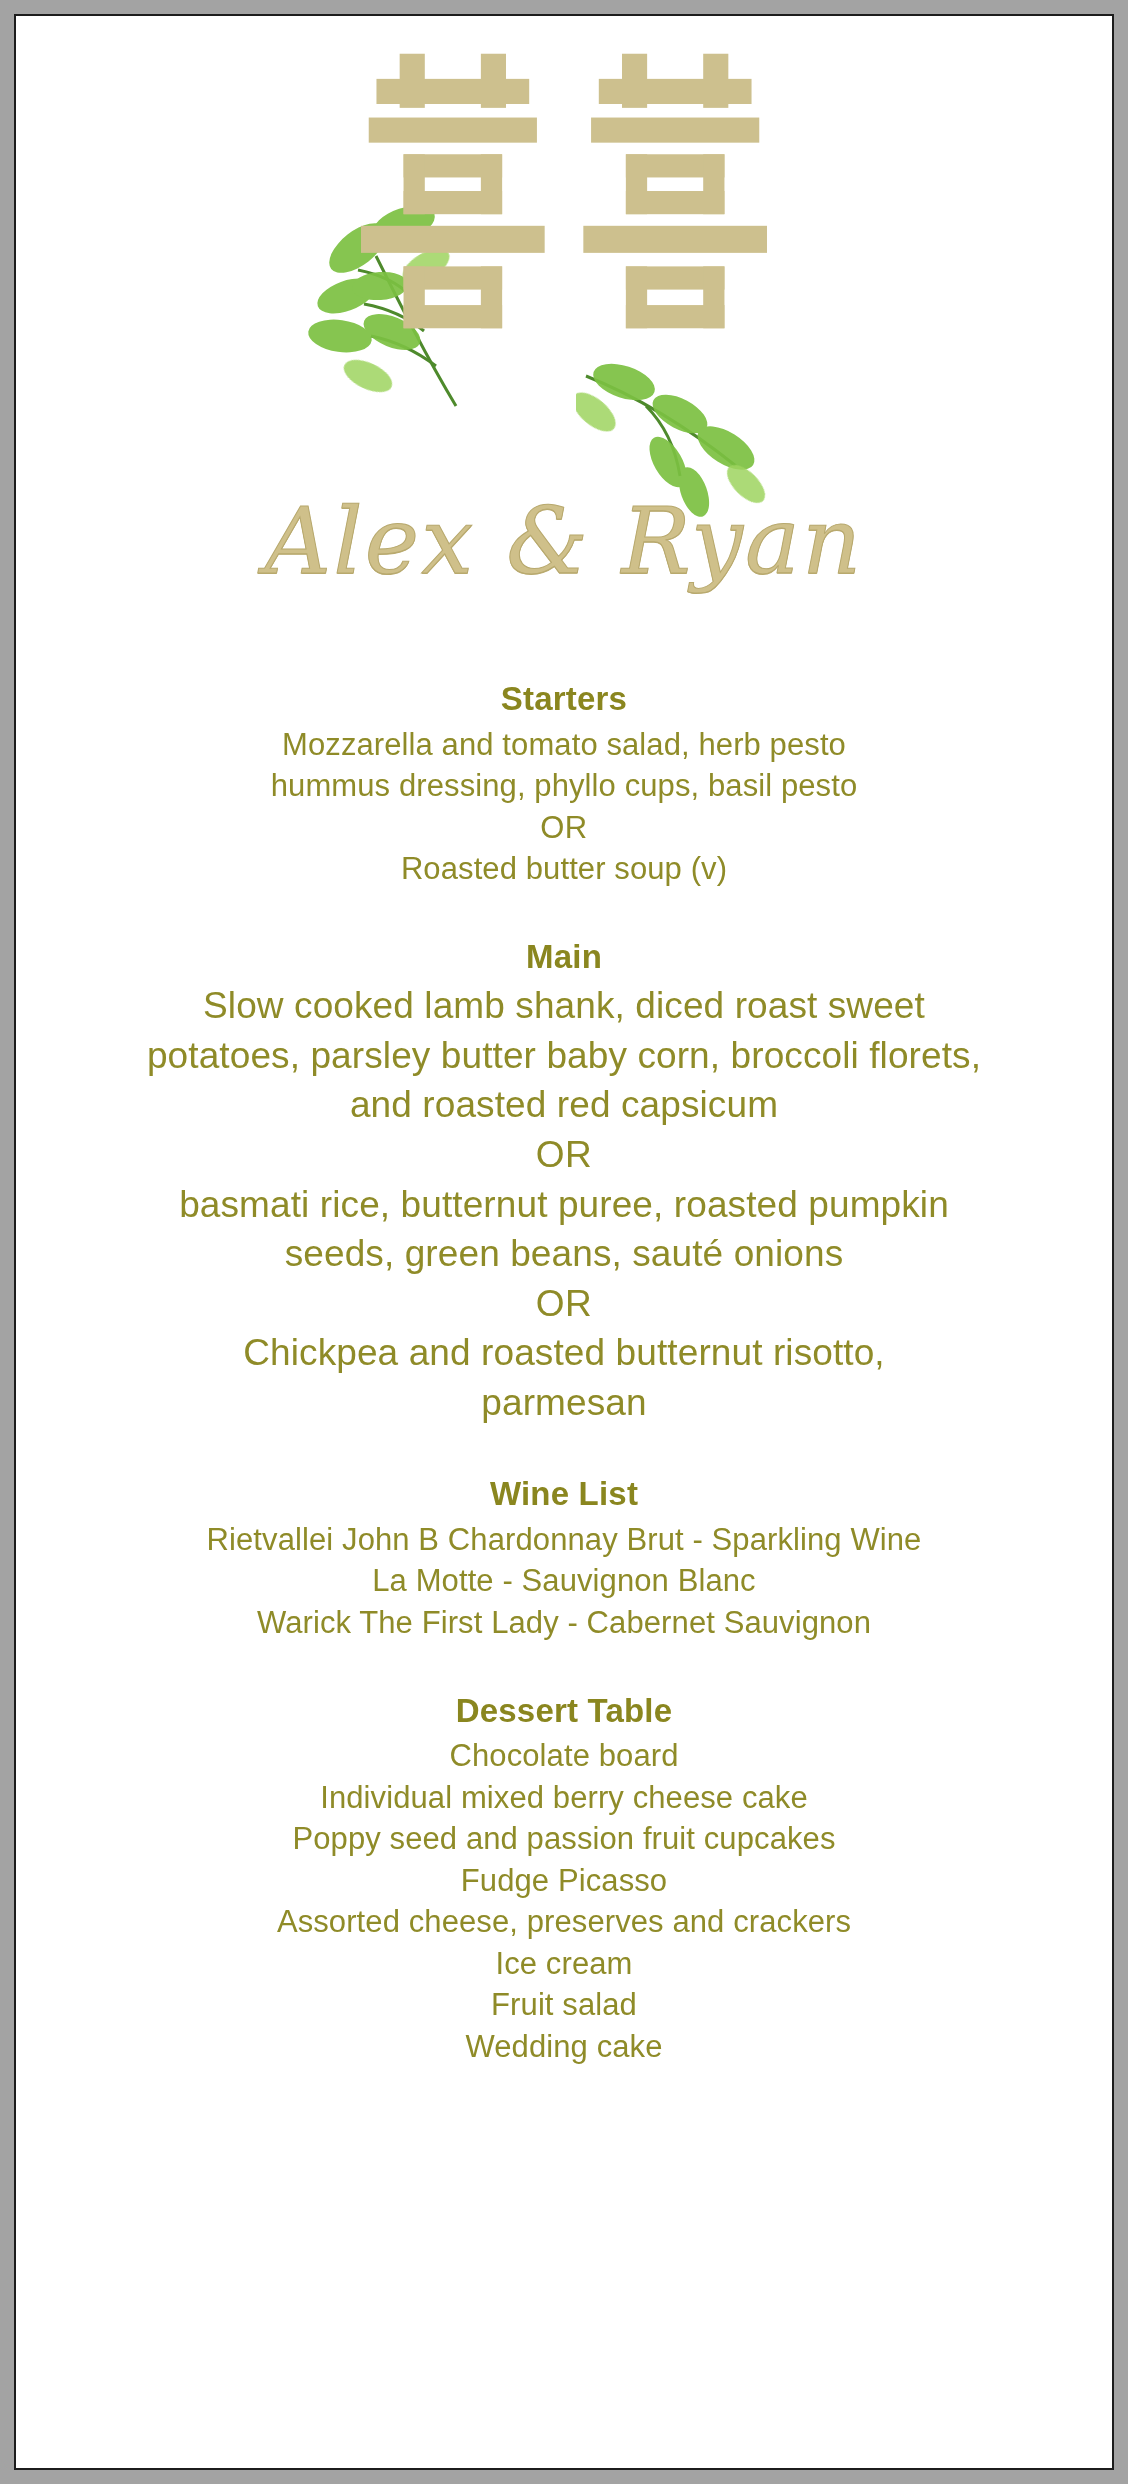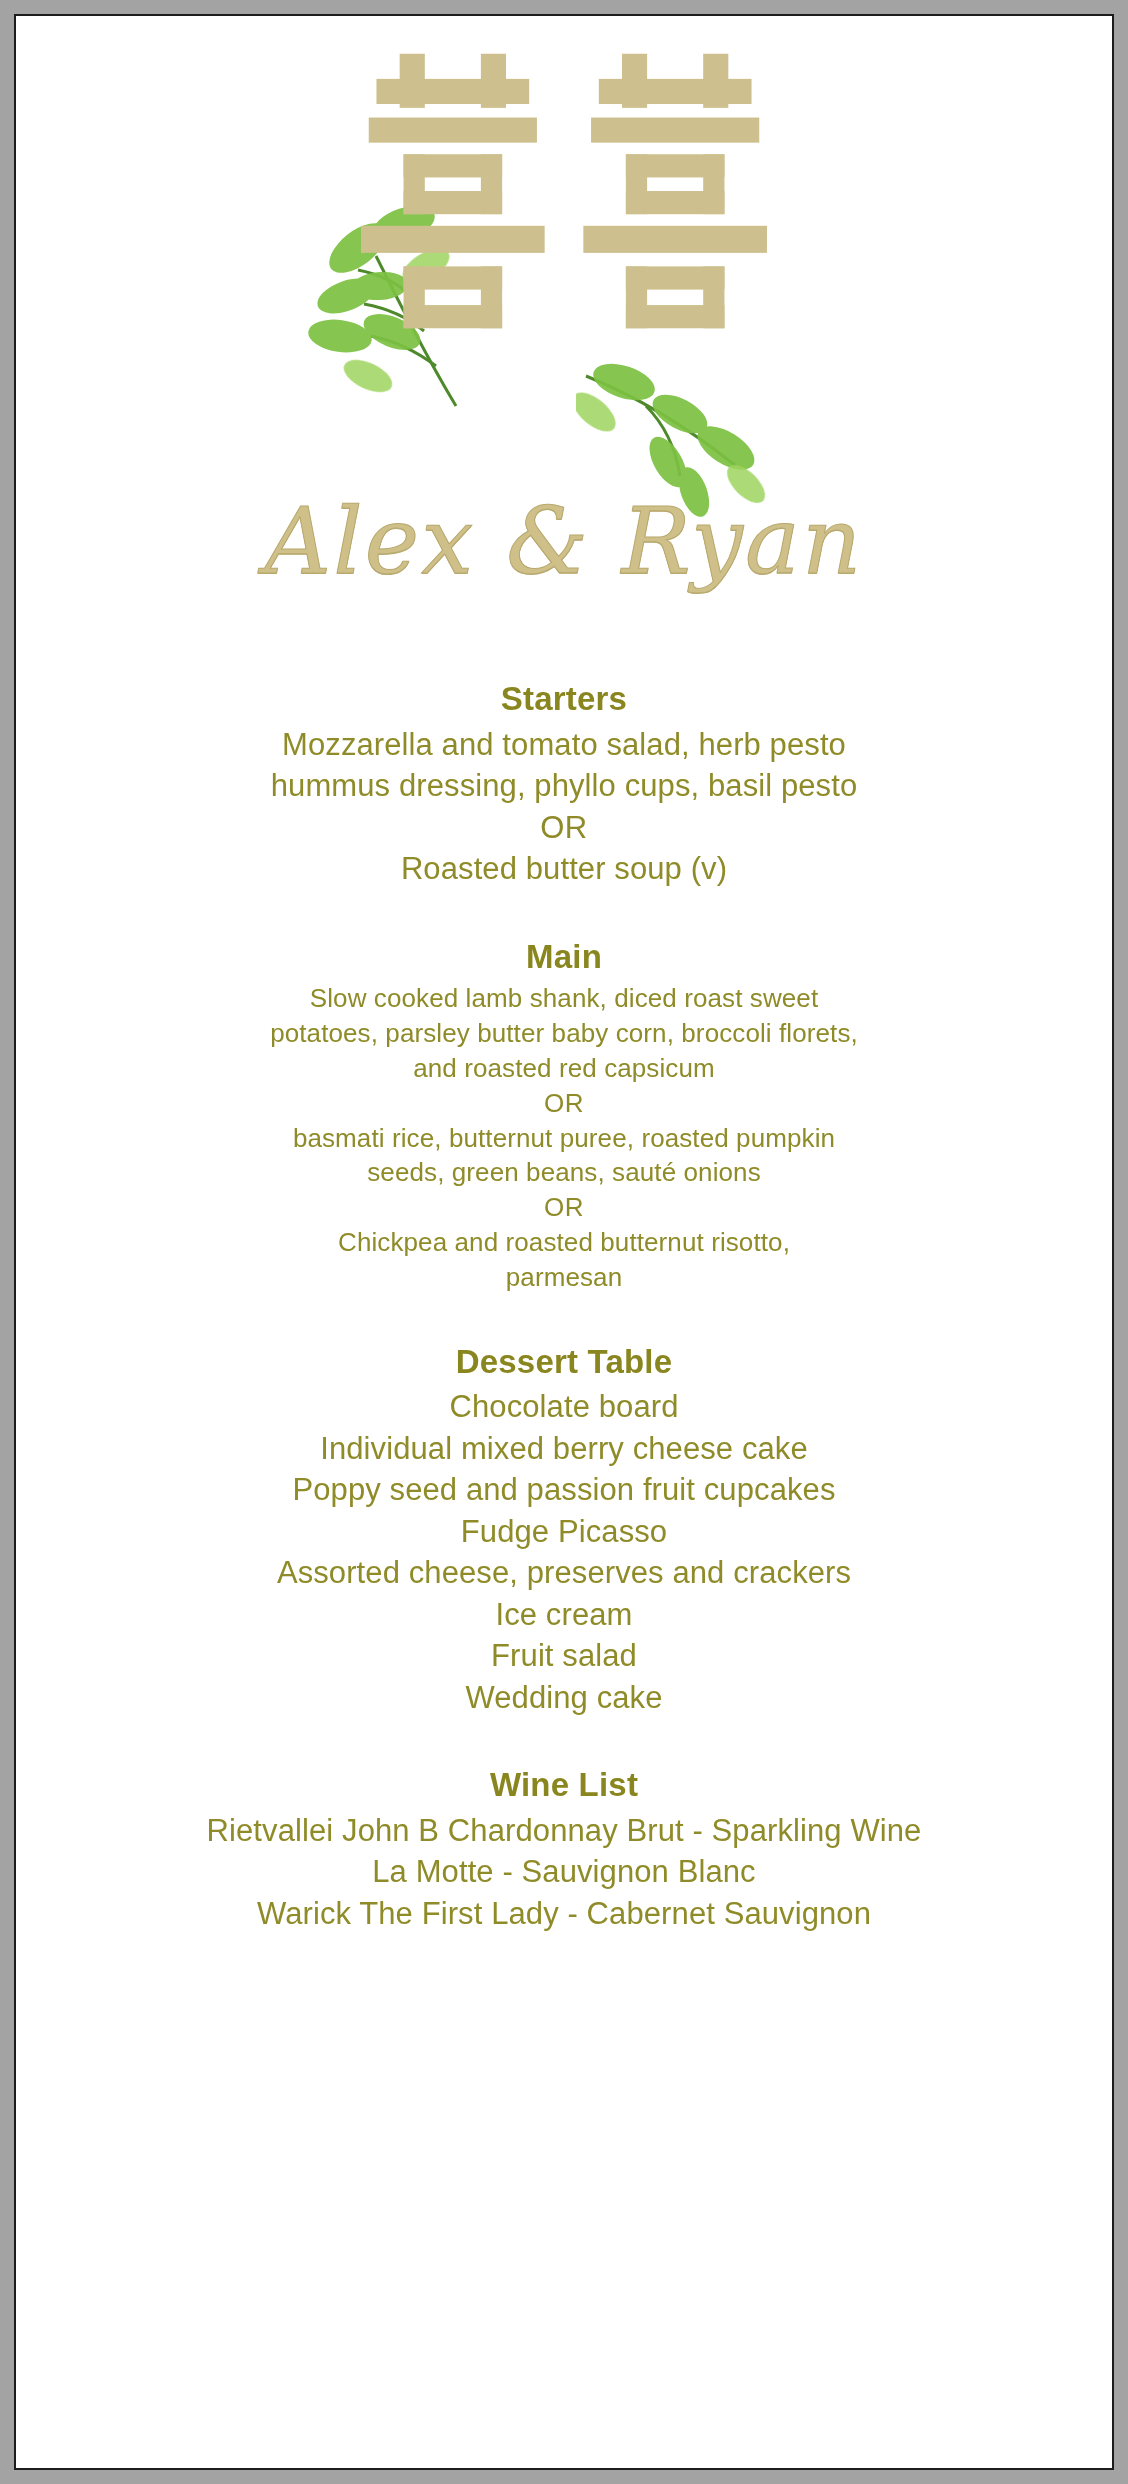--- a/index.html
+++ b/index.html
@@ -88,21 +88,21 @@
   .section-line {
     font-size: 31px;
     line-height: 1.34;
     color: #8f8b28;
     letter-spacing: 0.1px;
   }
   .section-line.or {
     letter-spacing: 0.5px;
   }
   .section.starters .section-line { font-size: 31px; }
-  .section.main .section-line { font-size: 26px; }
+  .section.main .section-line { font-size: 37px; }
   .section.dessert .section-line { font-size: 31px; }
   .section.wine .section-line { font-size: 31px; }
 </style>
 </head>
 <body>
 
 <div class="page">
   <div class="card">
 
     <div class="logo-block">
@@ -201,34 +201,34 @@
         <div class="section-line">potatoes, parsley butter baby corn, broccoli florets,</div>
         <div class="section-line">and roasted red capsicum</div>
         <div class="section-line or">OR</div>
         <div class="section-line">basmati rice, butternut puree, roasted pumpkin</div>
         <div class="section-line">seeds, green beans, sauté onions</div>
         <div class="section-line or">OR</div>
         <div class="section-line">Chickpea and roasted butternut risotto,</div>
         <div class="section-line">parmesan</div>
       </div>
 
+      <div class="section wine">
+        <div class="section-title">Wine List</div>
+        <div class="section-line">Rietvallei John B Chardonnay Brut - Sparkling Wine</div>
+        <div class="section-line">La Motte - Sauvignon Blanc</div>
+        <div class="section-line">Warick The First Lady - Cabernet Sauvignon</div>
+      </div>
+
       <div class="section dessert">
         <div class="section-title">Dessert Table</div>
         <div class="section-line">Chocolate board</div>
         <div class="section-line">Individual mixed berry cheese cake</div>
         <div class="section-line">Poppy seed and passion fruit cupcakes</div>
         <div class="section-line">Fudge Picasso</div>
         <div class="section-line">Assorted cheese, preserves and crackers</div>
         <div class="section-line">Ice cream</div>
         <div class="section-line">Fruit salad</div>
         <div class="section-line">Wedding cake</div>
       </div>
 
-      <div class="section wine">
-        <div class="section-title">Wine List</div>
-        <div class="section-line">Rietvallei John B Chardonnay Brut - Sparkling Wine</div>
-        <div class="section-line">La Motte - Sauvignon Blanc</div>
-        <div class="section-line">Warick The First Lady - Cabernet Sauvignon</div>
-      </div>
-
     </div>
   </div>
 </div>
 
 </body></html>

